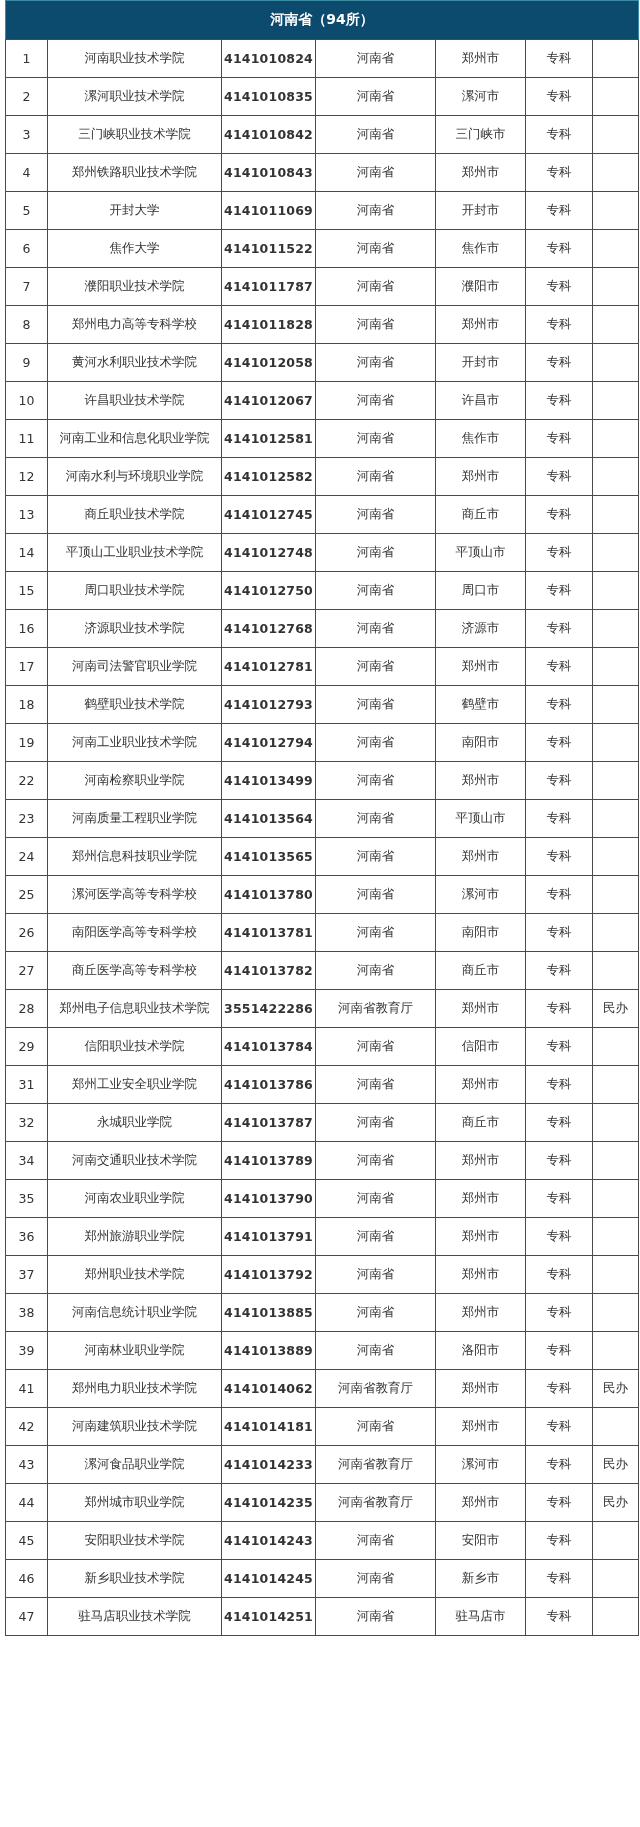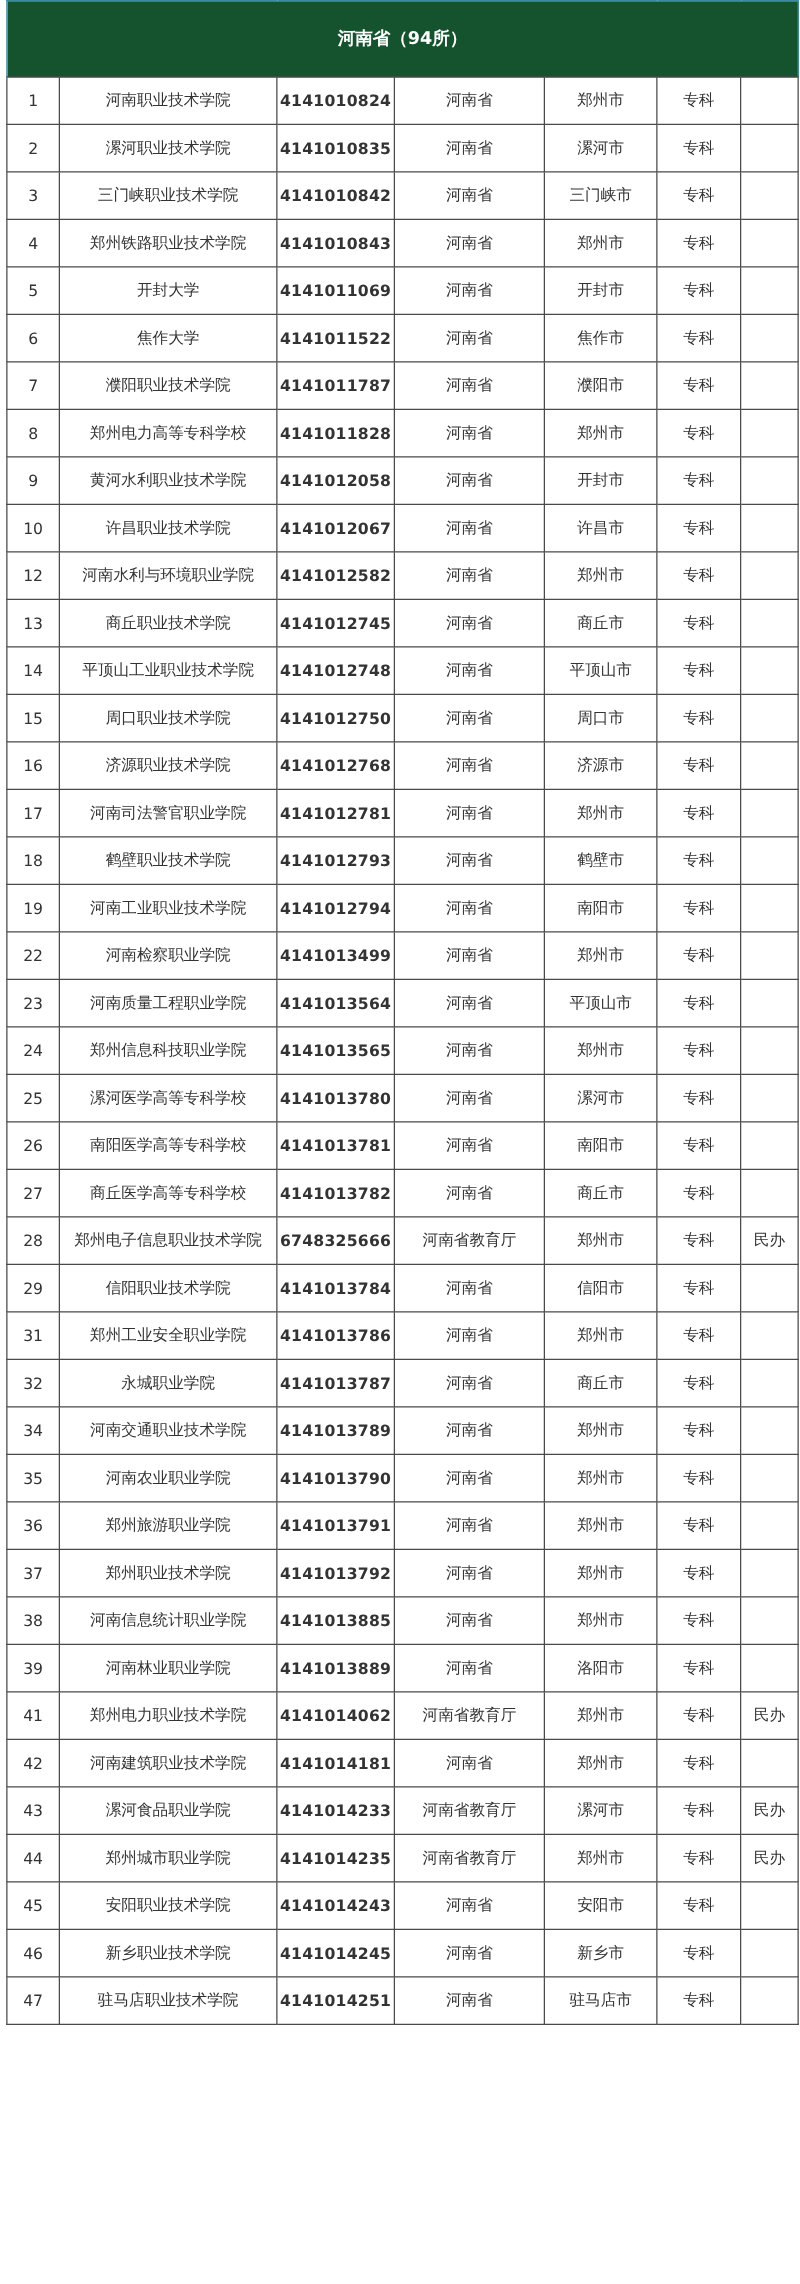--- a/index.html
+++ b/index.html
@@ -20,29 +20,29 @@
       left: 5px;
       top: 0;
       width: 633px;
     }
     table {
       border-collapse: collapse;
       width: 633px;
       table-layout: fixed;
     }
     .title-row td {
-      background: #14532d;
+      background: #0c4a6e;
       color: #ffffff;
       height: 36px;
       font-size: 14px;
       font-weight: bold;
       text-align: center;
       border: 1px solid #3a8aa1;
       border-bottom: 1px solid #4a4a4a;
-      padding: 12px;
+      padding: 1px;
     }
     tbody.rows td {
       height: 37px;
       border: 1px solid #4a4a4a;
       text-align: center;
       font-size: 12.5px;
       padding: 0;
       white-space: nowrap;
       overflow: hidden;
     }
@@ -170,20 +170,29 @@
   <tr>
     <td class="c-idx">10</td>
     <td class="c-name">许昌职业技术学院</td>
     <td class="c-code">4141012067</td>
     <td class="c-dept">河南省</td>
     <td class="c-city">许昌市</td>
     <td class="c-level">专科</td>
     <td class="c-note"></td>
   </tr>
 
+  <tr>
+    <td class="c-idx">11</td>
+    <td class="c-name">河南工业和信息化职业学院</td>
+    <td class="c-code">4141012581</td>
+    <td class="c-dept">河南省</td>
+    <td class="c-city">焦作市</td>
+    <td class="c-level">专科</td>
+    <td class="c-note"></td>
+  </tr>
 
   <tr>
     <td class="c-idx">12</td>
     <td class="c-name">河南水利与环境职业学院</td>
     <td class="c-code">4141012582</td>
     <td class="c-dept">河南省</td>
     <td class="c-city">郑州市</td>
     <td class="c-level">专科</td>
     <td class="c-note"></td>
   </tr>
@@ -316,21 +325,21 @@
     <td class="c-code">4141013782</td>
     <td class="c-dept">河南省</td>
     <td class="c-city">商丘市</td>
     <td class="c-level">专科</td>
     <td class="c-note"></td>
   </tr>
 
   <tr>
     <td class="c-idx">28</td>
     <td class="c-name">郑州电子信息职业技术学院</td>
-    <td class="c-code">6748325666</td>
+    <td class="c-code">3551422286</td>
     <td class="c-dept">河南省教育厅</td>
     <td class="c-city">郑州市</td>
     <td class="c-level">专科</td>
     <td class="c-note">民办</td>
   </tr>
 
   <tr>
     <td class="c-idx">29</td>
     <td class="c-name">信阳职业技术学院</td>
     <td class="c-code">4141013784</td>

